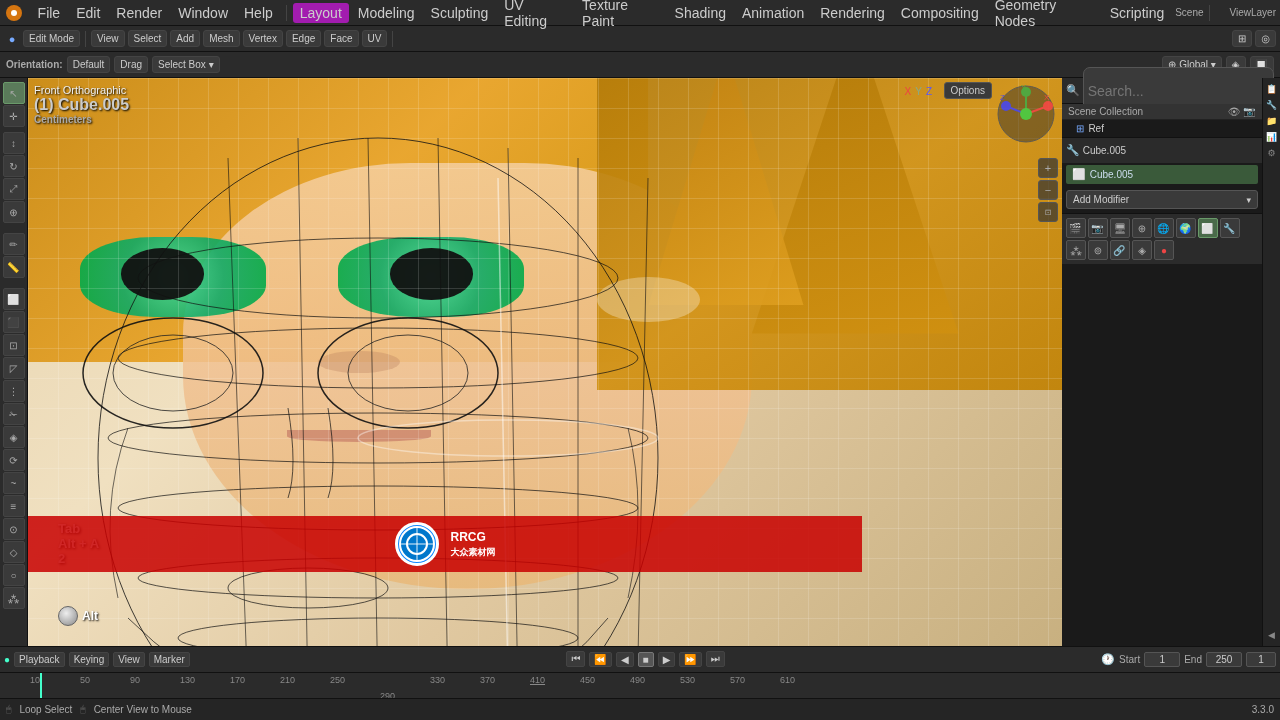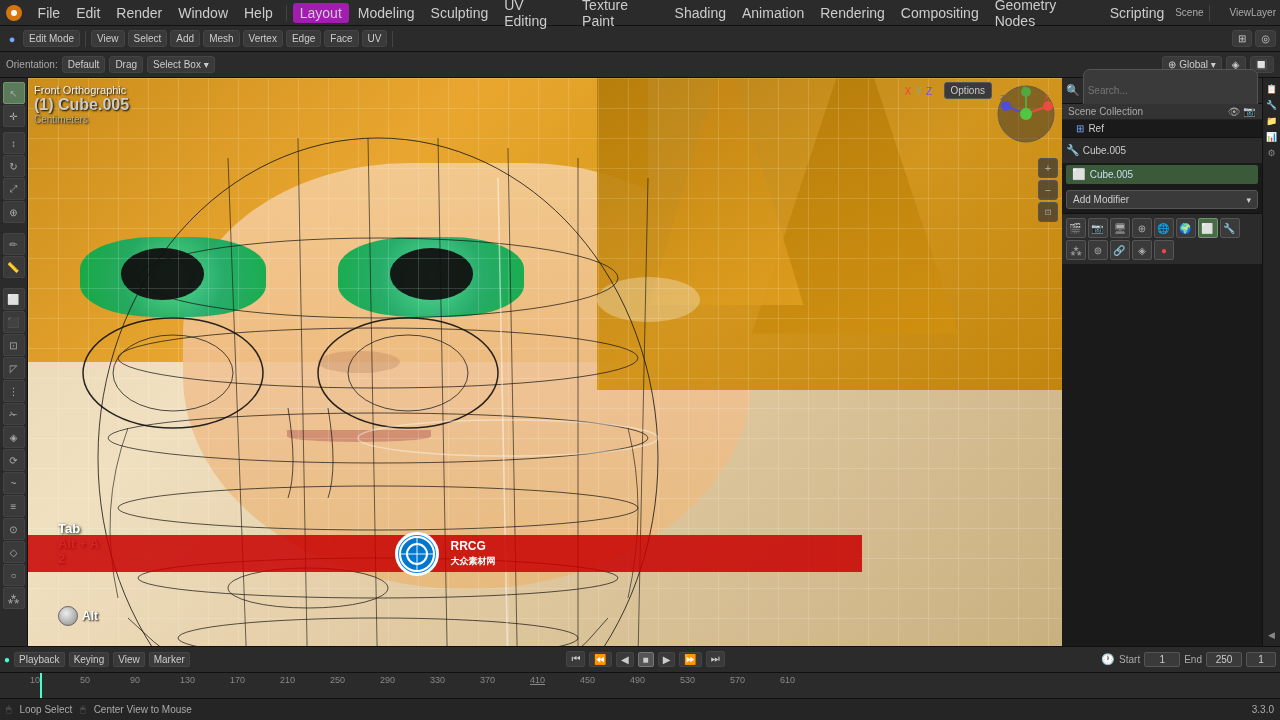--- a/index.html
+++ b/index.html
@@ -286,21 +286,21 @@
       font-size: 10px;
       color: #aaa;
     }
 
     
     #subtitle-banner {
       position: absolute;
       bottom: 74px;
       left: 0;
       right: 200px;
-      height: 37px;
+      height: 56px;
       background: rgba(200, 0, 0, 0.85);
       display: flex;
       align-items: center;
       justify-content: center;
       gap: 12px;
       z-index: 100;
     }
     #subtitle-text {
       color: #fff;
       font-size: 22px;
@@ -489,21 +489,21 @@
   <div class="toolbar-btn">Face</div>
   <div class="toolbar-btn">UV</div>
   <div class="toolbar-sep"></div>
   <div style="flex:1"></div>
 
   <div class="toolbar-btn">⊞</div>
   <div class="toolbar-btn">◎</div>
 </div>
 
 <div id="header2">
-  <span style="color:#aaa;font-size:10px;">Orientation:</span>
+  <span style="color:#aaa;font-size:10px;font-weight:bold;">Orientation:</span>
   <div class="toolbar-btn">Default</div>
   <div class="toolbar-btn">Drag</div>
   <div class="toolbar-btn">Select Box ▾</div>
   <div style="flex:1"></div>
 
   <div class="toolbar-btn">⊕ Global ▾</div>
   <div class="toolbar-btn">◈</div>
   <div class="toolbar-btn">🔲</div>
 </div>
 
@@ -600,21 +600,21 @@
       <path d="M 100 350 Q 70 430 90 520" fill="none" stroke="#111" stroke-width="1" opacity="0.6"></path>
       <path d="M 600 350 Q 620 430 600 520" fill="none" stroke="#111" stroke-width="1" opacity="0.6"></path>
 
       <line x1="470" y1="100" x2="480" y2="600" stroke="#fff" stroke-width="1.5" opacity="0.5"></line>
       <ellipse cx="480" cy="360" rx="150" ry="18" fill="none" stroke="#fff" stroke-width="1.5" opacity="0.4"></ellipse>
     </svg>
 
     <div id="viewport-info">
       <div style="font-size:11px;color:#eee;text-shadow:1px 1px 2px #000;">Front Orthographic</div>
       <div style="font-size:16px;color:#ccc;text-shadow:1px 1px 2px #000;font-weight:bold;">(1) Cube.005</div>
-      <div style="font-size:10px;color:#aaa;text-shadow:1px 1px 2px #000;">Centimeters</div>
+      <div style="font-size:10px;color:#aaa;text-shadow:1px 1px 2px #000;font-weight:bold;">Centimeters</div>
     </div>
 
     <div id="xyz-labels">
       <span style="color:#e44;font-size:10px;">X</span>
       <span style="color:#8a8;font-size:10px;">Y</span>
       <span style="color:#55f;font-size:10px;">Z</span>
     </div>
 
     <div id="options-btn">Options</div>
 
@@ -666,21 +666,21 @@
     </div>
 
   </div>
 
   <div id="right-outer">
 
     <div id="right-panels-inner">
 
       <div style="height:26px;background:#2b2b2b;border-bottom:1px solid #111;padding:2px 4px;display:flex;align-items:center;gap:3px;">
         <span style="color:#777;font-size:11px;">🔍</span>
-        <input type="text" style="background: rgb(58, 58, 58); border: 1px solid rgb(85, 85, 85); border-radius: 7px; color: rgb(204, 204, 204); font-size: 10px; padding: 15px 4px; flex: 1 1 0%; outline: none;" placeholder="Search...">
+        <input type="text" style="background: rgb(58, 58, 58); border: 1px solid rgb(85, 85, 85); border-radius: 7px; color: rgb(204, 204, 204); font-size: 14px; padding: 15px 4px; flex: 1 1 0%; outline: none;" placeholder="Search...">
       </div>
 
       <div class="blend-header">
         <span>Scene Collection</span>
         <div style="display:flex;gap:3px;">
           <span style="cursor:pointer;color:#aaa;font-size:10px;">👁</span>
           <span style="cursor:pointer;color:#aaa;font-size:10px;">📷</span>
         </div>
       </div>
 
@@ -769,21 +769,21 @@
     <div id="timeline-bar"></div>
 
     <div id="timeline-numbers">
       <span class="tick-label" style="left:0px;">10</span>
       <span class="tick-label" style="left:50px;">50</span>
       <span class="tick-label" style="left:100px;">90</span>
       <span class="tick-label" style="left:150px;">130</span>
       <span class="tick-label" style="left:200px;">170</span>
       <span class="tick-label" style="left:250px;">210</span>
       <span class="tick-label" style="left:300px;">250</span>
-      <span class="tick-label" style="left:350px;">290</span>
+      <span class="tick-label" style="left:350px;margin-top:16px;">290</span>
       <span class="tick-label" style="left:400px;">330</span>
       <span class="tick-label" style="left:450px;">370</span>
       <span class="tick-label" style="left:500px;text-decoration:underline;">410</span>
       <span class="tick-label" style="left:550px;">450</span>
       <span class="tick-label" style="left:600px;">490</span>
       <span class="tick-label" style="left:650px;">530</span>
       <span class="tick-label" style="left:700px;">570</span>
       <span class="tick-label" style="left:750px;">610</span>
     </div>
   </div>

